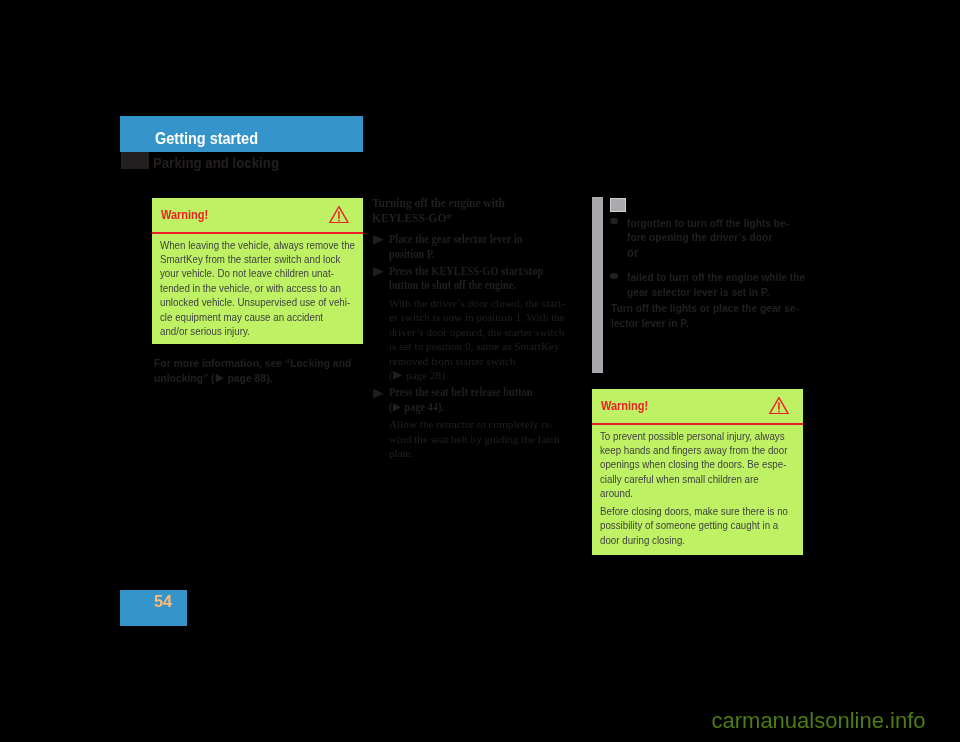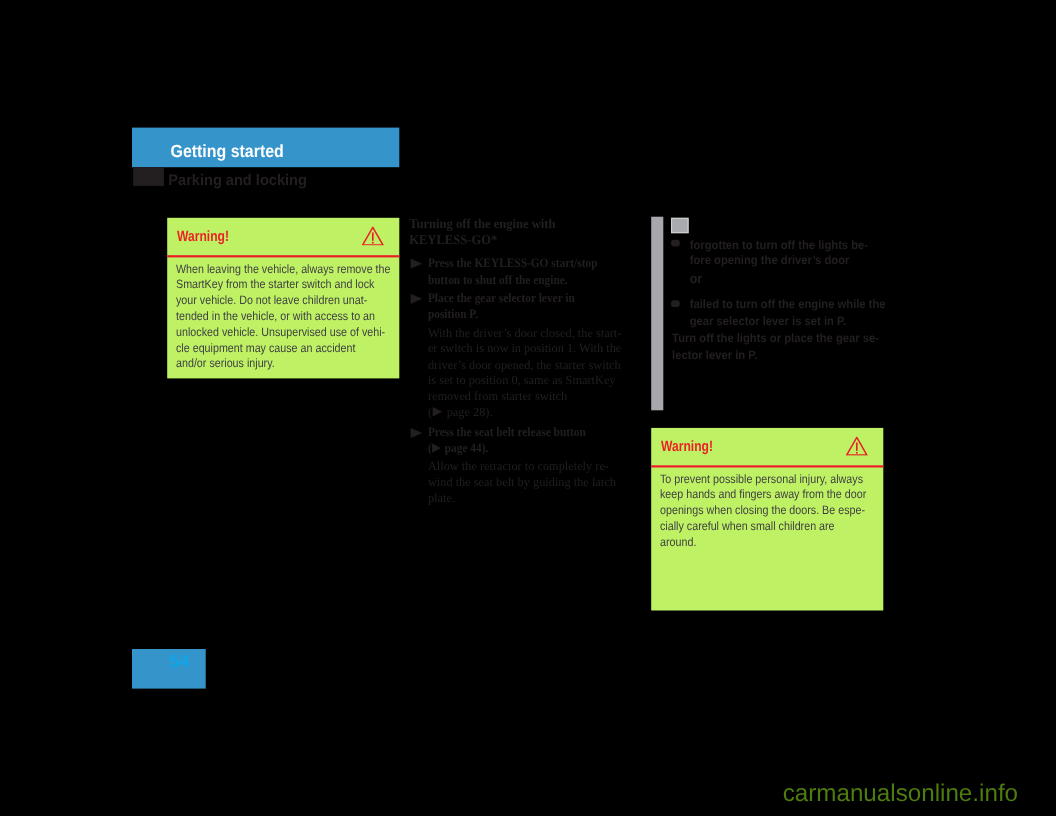--- a/index.html
+++ b/index.html
@@ -7,21 +7,21 @@
   body{width:960px;height:742px;background:#000;overflow:hidden;-webkit-font-smoothing:antialiased;
        font-family:"Liberation Sans",sans-serif;}
   .page{position:absolute;left:0;top:0;width:960px;height:742px;}
   .chapter-bar{position:absolute;left:120px;top:116px;width:243px;height:36px;background:#3595cb;}
   .chapter-title{position:absolute;left:154.5px;top:129.8px;color:#fff;font-weight:bold;font-size:16px;
                  display:block;white-space:pre;transform:scaleX(0.905);transform-origin:0 0;}
   .section-tab{position:absolute;left:121.2px;top:151.8px;width:27.6px;height:17.4px;background:#231f20;}
   .section-title{position:absolute;left:153.1px;top:154.6px;color:#231f20;font-weight:bold;font-size:14px;
                  display:block;white-space:pre;transform:scaleX(0.947);transform-origin:0 0;}
   .pagenum{position:absolute;left:120px;top:589.8px;width:67px;height:36px;background:#3595cb;}
-  .page-number{position:absolute;left:154.2px;top:593.2px;color:#0ea5e9;font-weight:bold;font-size:16px;
+  .page-number{position:absolute;left:154.2px;top:593.2px;color:#fdba74;font-weight:bold;font-size:16px;
                display:block;white-space:pre;transform:scaleX(1.02);transform-origin:0 0;}
   .wmark{position:absolute;left:679.5px;top:708.3px;color:#4d7c0f;font-size:22px;white-space:pre;margin-left:32px;}
   .warnbox{position:absolute;background:#bef264;box-sizing:border-box;}
   .warnhead{position:relative;height:34px;}
   .warnhead .lbl{position:absolute;left:8.7px;top:9.2px;color:#ec2128;font-weight:bold;font-size:13.5px;
                  display:block;white-space:pre;transform:scaleX(0.812);transform-origin:0 0;}
   .warn-rule{position:absolute;left:0;right:0;top:34px;height:1.6px;background:#ed1c29;}
   .tri{position:absolute;right:14.4px;top:7.7px;width:19.8px;height:17.4px;}
   .warnbody{padding:5.5px 8px 6px 8px;}
   .warnbody p{margin:0 0 3.5px 0;color:#414042;font-size:11px;line-height:14.4px;}
@@ -77,33 +77,39 @@
           <span class="ln">SmartKey from the starter switch and lock</span>
           <span class="ln">your vehicle. Do not leave children unat-</span>
           <span class="ln">tended in the vehicle, or with access to an</span>
           <span class="ln">unlocked vehicle. Unsupervised use of vehi-</span>
           <span class="ln">cle equipment may cause an accident</span>
           <span class="ln">and/or serious injury.</span>
         </p>
     </div>
   </div>
 
+  <div class="col" id="col1-note" style="left:153.8px;top:356.2px;width:210px;line-height:15px;font-weight:bold;">
+      <span class="ln">For more information, see “Locking and</span>
+      <span class="ln">unlocking” (<svg class="mk" viewBox="0 0 9.6 8.6">
+          <path d="M0.3 0 L9.3 4.3 L0.3 8.6 Z" fill="currentColor"></path>
+        </svg> page 88).</span>
+    </div>
 
   <div class="col" id="col2" style="left:372px;top:195.6px;width:212px;font-family:Liberation Serif, serif;">
     <div class="hd">
         <span class="ln">Turning off the engine with</span>
         <span class="ln">KEYLESS-GO*</span>
       </div>
     <div id="col2-items">
         <div class="item step"><svg class="bullet-tri" viewBox="0 0 10.2 9">
             <path d="M0 0 L10.2 4.5 L0 9 Z" fill="#231f20"></path>
-          </svg><span><span class="ln">Press the KEYLESS-GO start/stop</span><span class="ln">button to shut off the engine.</span></span></div>
+          </svg><span><span class="ln">Place the gear selector lever in</span><span class="ln">position P.</span></span></div>
         <div class="item step"><svg class="bullet-tri" viewBox="0 0 10.2 9">
             <path d="M0 0 L10.2 4.5 L0 9 Z" fill="#231f20"></path>
-          </svg><span><span class="ln">Place the gear selector lever in</span><span class="ln">position P.</span></span></div>
+          </svg><span><span class="ln">Press the KEYLESS-GO start/stop</span><span class="ln">button to shut off the engine.</span></span></div>
         <div class="item para"><span><span class="ln">With the driver’s door closed, the start-</span><span class="ln">er switch is now in position 1. With the</span><span class="ln">driver’s door opened, the starter switch</span><span class="ln">is set to position 0, same as SmartKey</span><span class="ln">removed from starter switch</span><span class="ln">(<svg class="mk" viewBox="0 0 9.6 8.6">
                 <path d="M0.3 0 L9.3 4.3 L0.3 8.6 Z" fill="currentColor"></path>
               </svg> page 28).</span></span></div>
         <div class="item step"><svg class="bullet-tri" viewBox="0 0 10.2 9">
             <path d="M0 0 L10.2 4.5 L0 9 Z" fill="#231f20"></path>
           </svg><span><span class="ln">Press the seat belt release button</span><span class="ln">(<svg class="mk" viewBox="0 0 9.6 8.6">
                 <path d="M0.3 0 L9.3 4.3 L0.3 8.6 Z" fill="currentColor"></path>
               </svg> page 44).</span></span></div>
         <div class="item para"><span><span class="ln">Allow the retractor to completely re-</span><span class="ln">wind the seat belt by guiding the latch</span><span class="ln">plate.</span></span></div>
       </div>
@@ -140,15 +146,20 @@
       <div class="warn-rule"></div>
     </div>
     <div class="warnbody">
       <p>
           <span class="ln">To prevent possible personal injury, always</span>
           <span class="ln">keep hands and fingers away from the door</span>
           <span class="ln">openings when closing the doors. Be espe-</span>
           <span class="ln">cially careful when small children are</span>
           <span class="ln">around.</span>
         </p>
+      <p>
+          <span class="ln">Before closing doors, make sure there is no</span>
+          <span class="ln">possibility of someone getting caught in a</span>
+          <span class="ln">door during closing.</span>
+        </p>
     </div>
   </div>
 </div>
 
 </body></html>

